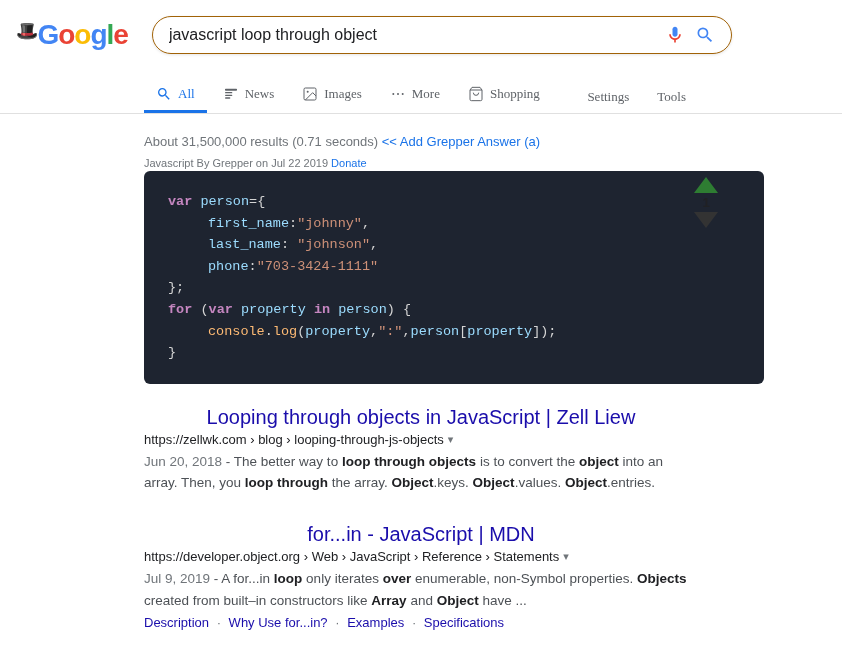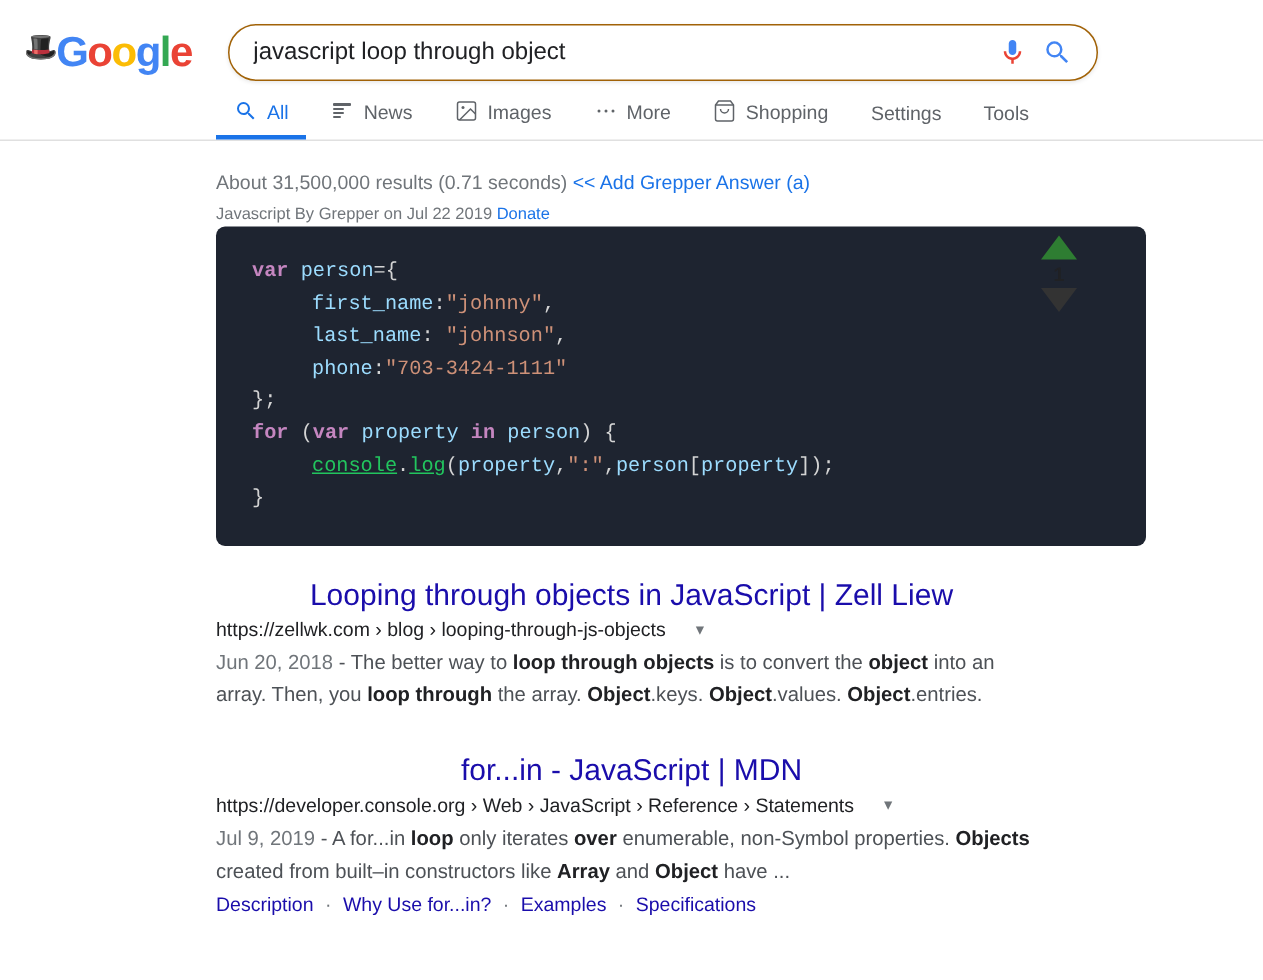--- a/index.html
+++ b/index.html
@@ -70,24 +70,25 @@
     .search-icon-btn {
       width: 20px;
       height: 20px;
       cursor: pointer;
       color: #4285F4;
     }
 
     
     .nav-tabs {
       display: flex;
-      align-items: center;
-      padding: 4px 144px 0 144px;
+      align-items: flex-end;
+      padding: 24px 144px 0 144px;
       border-bottom: 1px solid #e0e0e0;
       gap: 4px;
+      font-family: Liberation Serif, serif;
     }
     .nav-tab {
       display: flex;
       align-items: center;
       gap: 6px;
       padding: 8px 12px;
       font-size: 13px;
       color: #5f6368;
       cursor: pointer;
       border-bottom: 3px solid transparent;
@@ -150,21 +151,21 @@
       padding: 20px 24px;
       font-family: 'Courier New', Courier, monospace;
       font-size: 13.5px;
       line-height: 1.6;
       color: #d4d4d4;
       width: 620px;
     }
     .code-block .kw { color: #c586c0; font-weight: bold; }
     .code-block .var-name { color: #9cdcfe; text-align: right; }
     .code-block .str { color: #ce9178; }
-    .code-block .fn { color: #22c55e; text-decoration: underline; }
+    .code-block .fn { color: #fdba74; }
     .code-block .punct { color: #d4d4d4; }
     .code-block .prop { color: #9cdcfe; }
 
     .vote-widget {
       position: absolute;
       right: -20px;
       top: 20px;
       display: flex;
       flex-direction: column;
       align-items: center;
@@ -201,21 +202,21 @@
       color: #1a0dab;
       text-decoration: none;
       line-height: 1.3;
       display: block;
       margin-bottom: 2px;
       text-align: center;
     }
     .result-url-line {
       display: flex;
       align-items: center;
-      gap: 20px;
+      gap: 4px;
       margin-bottom: 4px;
     }
     .result-url {
       font-size: 13px;
       color: #202124;
     }
     .result-url-arrow {
       font-size: 11px;
       color: #70757a;
       cursor: pointer;
@@ -361,21 +362,21 @@
       <span class="result-url-arrow">▾</span>
     </div>
     <div class="result-snippet">
       <span class="result-date">Jun 20, 2018</span> - The better way to <b>loop through objects</b> is to convert the <b>object</b> into an array. Then, you <b>loop through</b> the array. <b>Object</b>.keys. <b>Object</b>.values. <b>Object</b>.entries.
     </div>
   </div>
 
   <div class="result-item">
     <a class="result-title" href="#">for...in - JavaScript | MDN</a>
     <div class="result-url-line">
-      <span class="result-url">https://developer.console.org › Web › JavaScript › Reference › Statements</span>
+      <span class="result-url">https://developer.object.org › Web › JavaScript › Reference › Statements</span>
       <span class="result-url-arrow">▾</span>
     </div>
     <div class="result-snippet">
       <span class="result-date">Jul 9, 2019</span> - A for...in <b>loop</b> only iterates <b>over</b> enumerable, non-Symbol properties. <b>Objects</b> created from built–in constructors like <b>Array</b> and <b>Object</b> have ...
     </div>
     <div class="result-sub-links">
       <a href="#">Description</a>
       <span> · </span>
       <a href="#">Why Use for...in?</a>
       <span> · </span>

